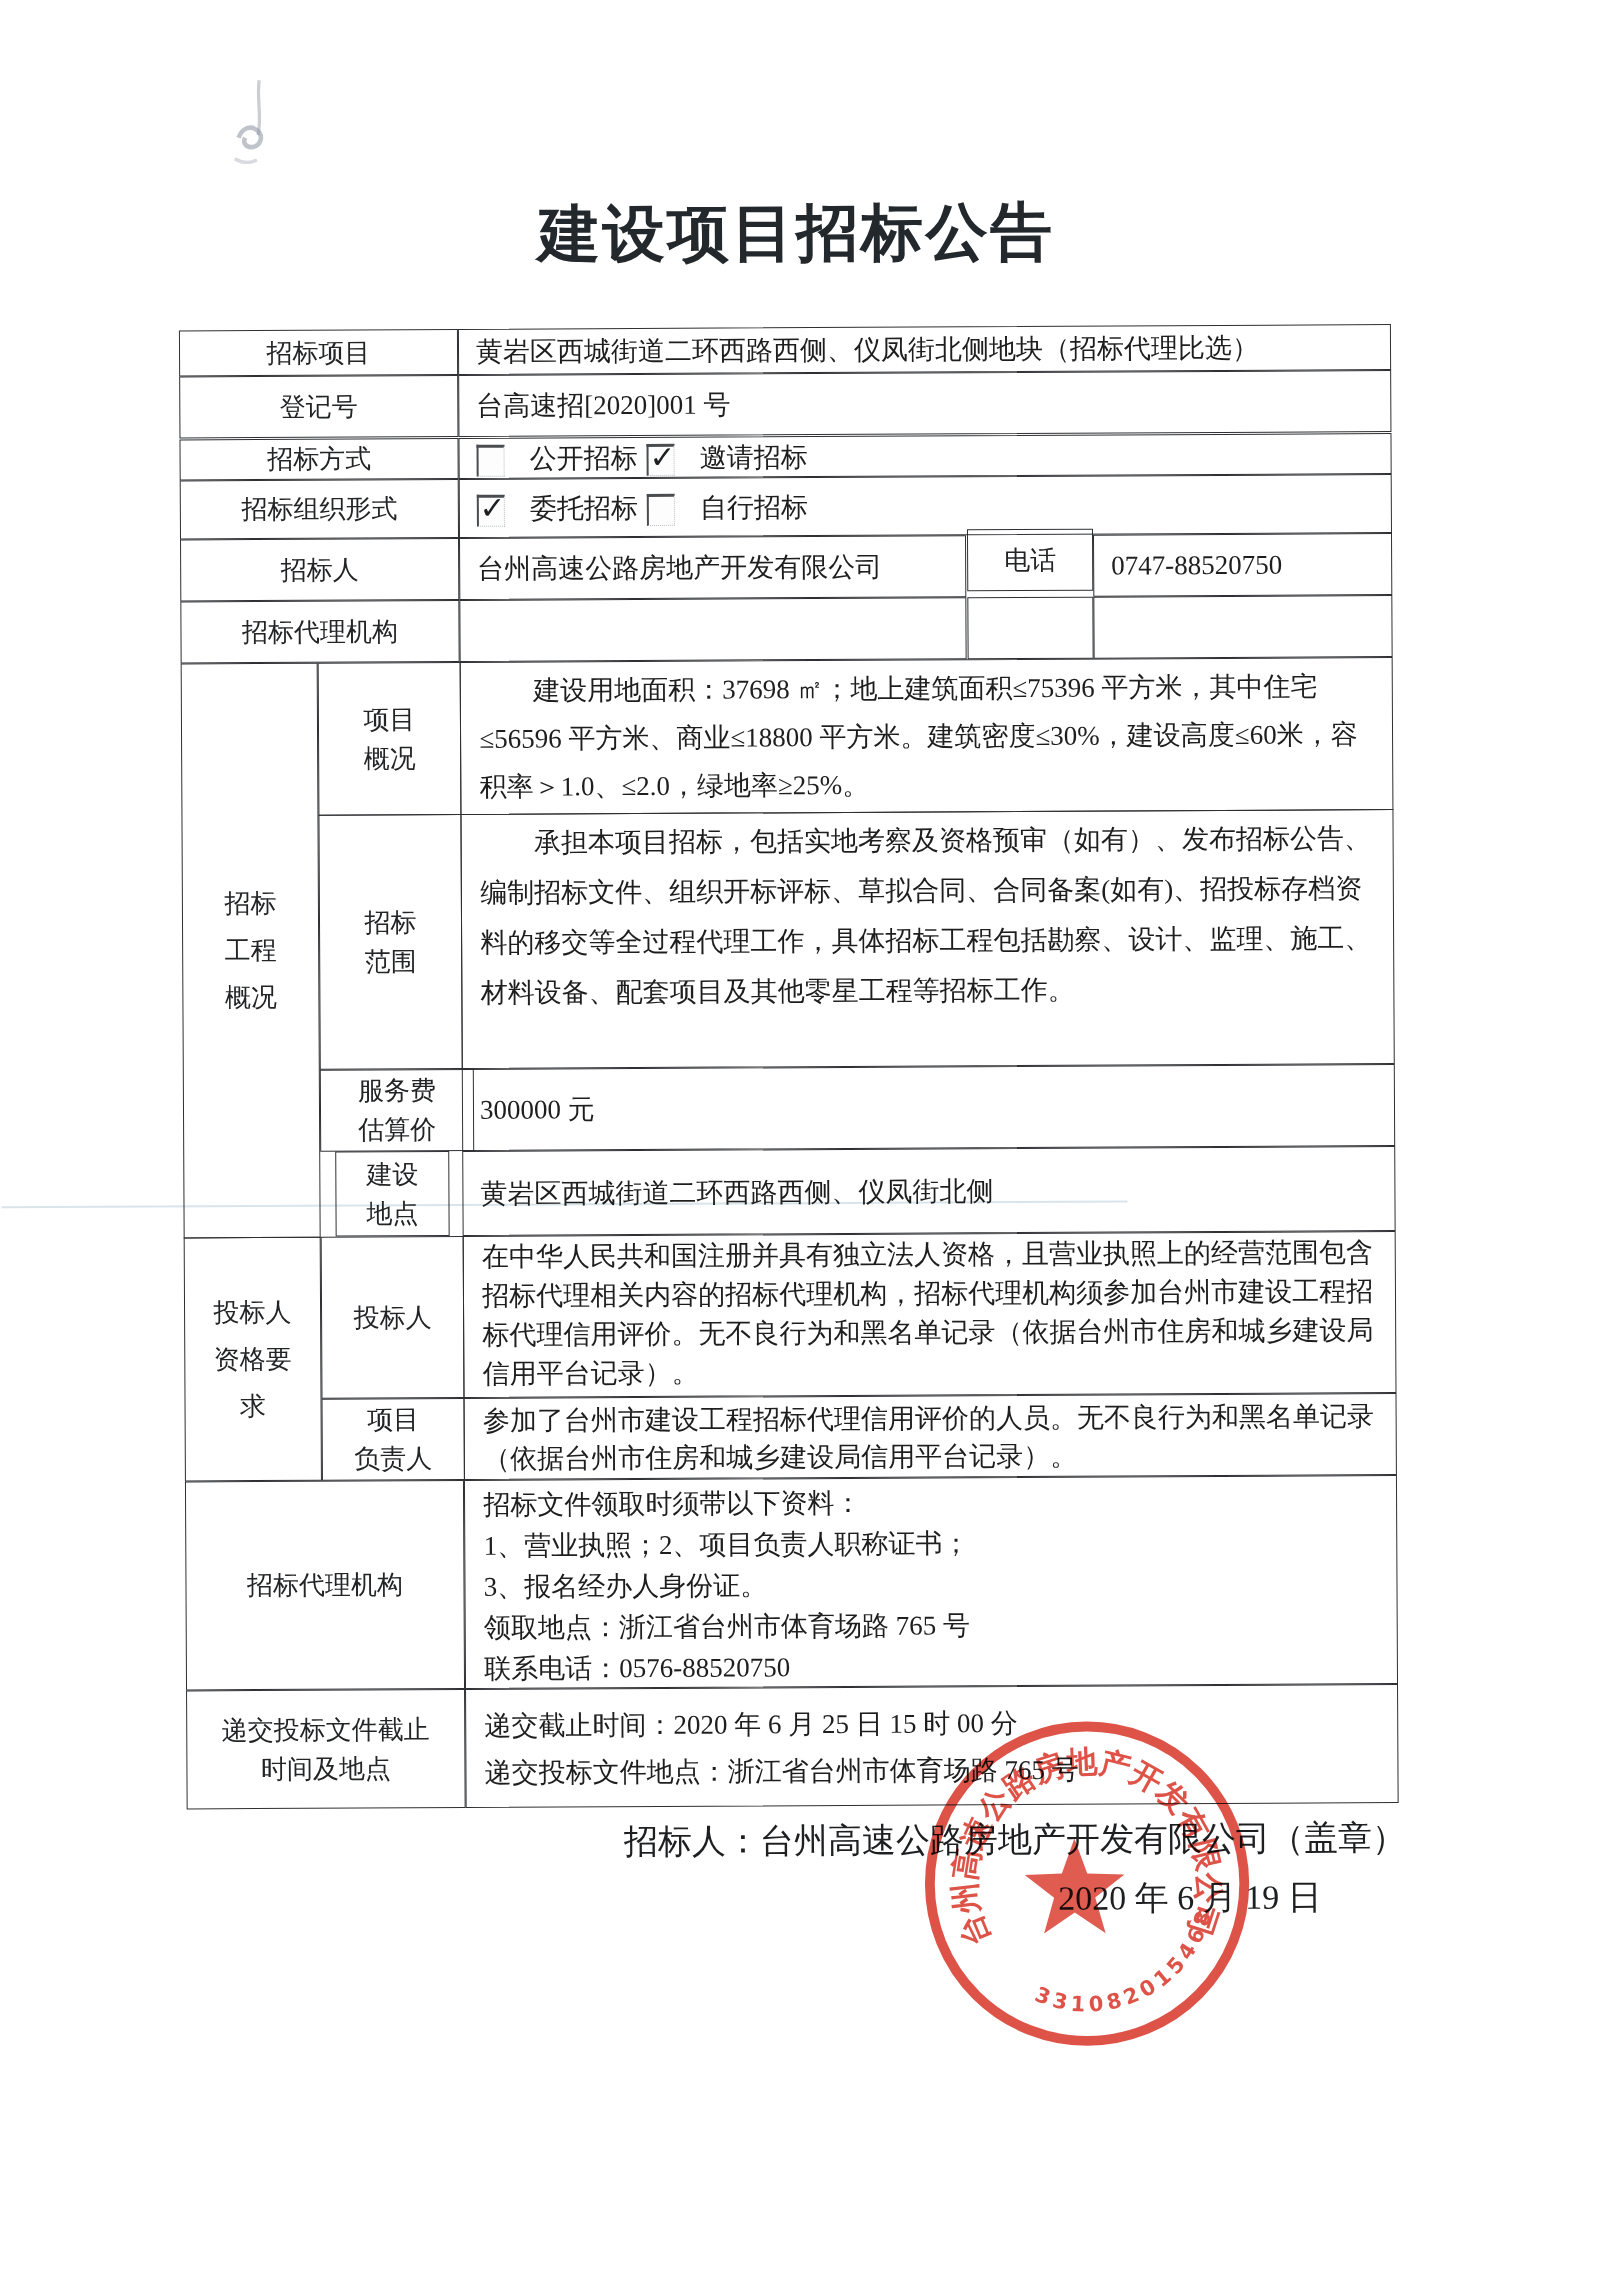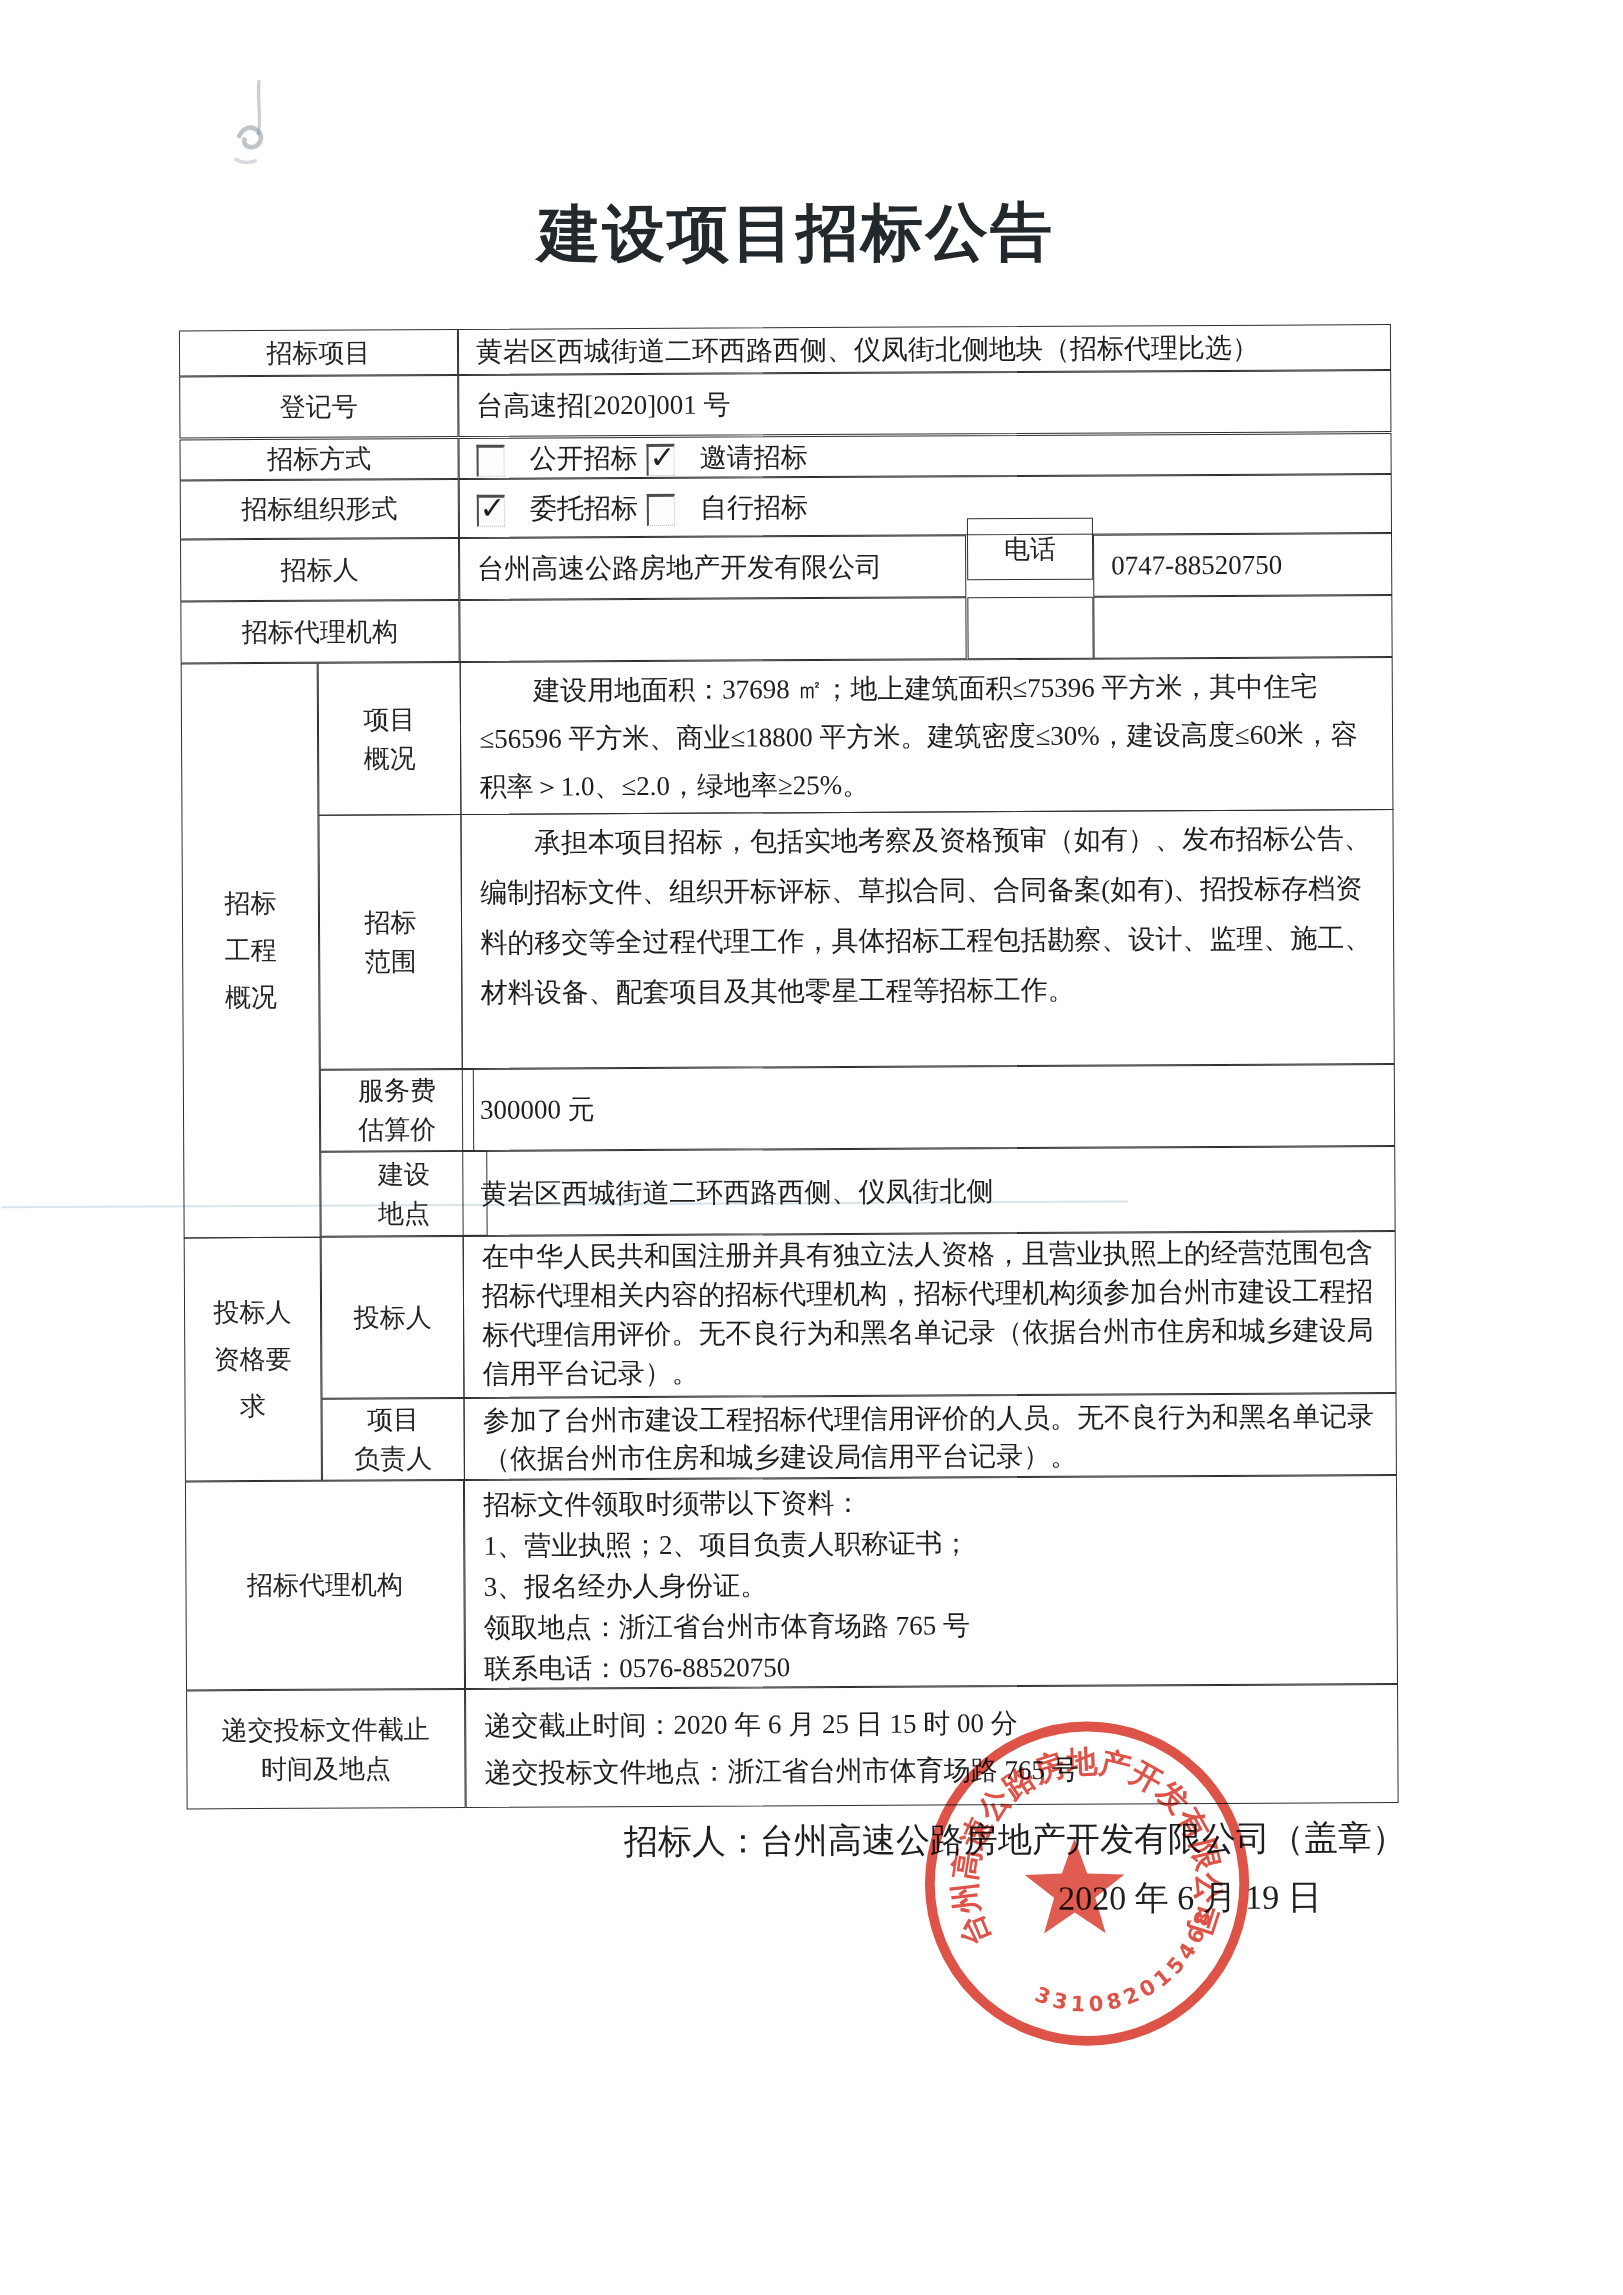--- a/index.html
+++ b/index.html
@@ -110,21 +110,21 @@
           <span class="cb-label">自行招标</span>
         </span>
       </div>
 
       <div class="cell lbl" style="left:0;top:209px;width:279px;height:62px">
           <span class="pre">招标人</span>
         </div>
       <div class="cell val" style="left:279px;top:209px;width:507px;height:62px">
           <span>台州高速公路房地产开发有限公司</span>
         </div>
-      <div class="cell lbl" style="left:787px;top:192px;width:126px;height:62px">
+      <div class="cell lbl" style="left:787px;top:203px;width:126px;height:62px">
           <span>电话</span>
         </div>
       <div class="cell val" style="left:913px;top:209px;width:299px;height:62px">
           <span>0747-88520750</span>
         </div>
 
       <div class="cell lbl" style="left:0;top:271px;width:279px;height:62px">
           <span class="pre">招标代理机构</span>
         </div>
       <div class="cell val" style="left:279px;top:271px;width:507px;height:62px">
@@ -156,21 +156,21 @@
       <div class="cell para p-scope indent" style="left:279px;top:485px;width:933px;height:255px"><span>承担本项目招标，包括实地考察及资格预审（如有）、发布招标公告、编制招标文件、组织开标评标、草拟合同、合同备案(如有)、招投标存档资料的移交等全过程代理工作，具体招标工程包括勘察、设计、监理、施工、材料设备、配套项目及其他零星工程等招标工作。</span></div>
 
       <div class="cell lbl" style="left:137px;top:740px;width:154px;height:82px">
           <span class="pre">服务费
 估算价</span>
         </div>
       <div class="cell val" style="left:279px;top:740px;width:933px;height:82px">
           <span>300000 元</span>
         </div>
 
-      <div class="cell lbl" style="left:137px;top:822px;width:167px;height:85px">
+      <div class="cell lbl" style="left:152px;top:822px;width:114px;height:85px">
           <span class="pre">建设
 地点</span>
         </div>
       <div class="cell val" style="left:279px;top:822px;width:933px;height:85px">
           <span>黄岩区西城街道二环西路西侧、仪凤街北侧</span>
         </div>
 
       <div class="cell lbl sec" style="left:0;top:907px;width:137px;height:244px">
           <span class="pre">投标人
 资格要

